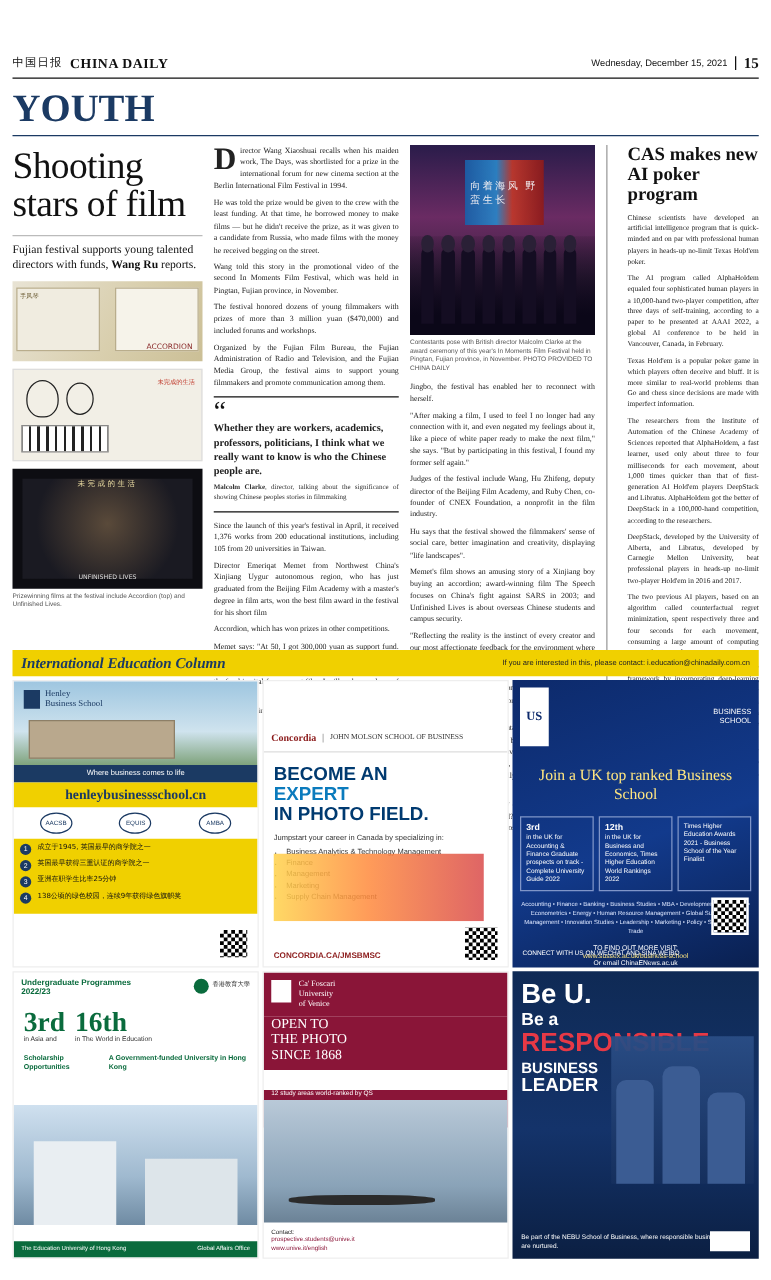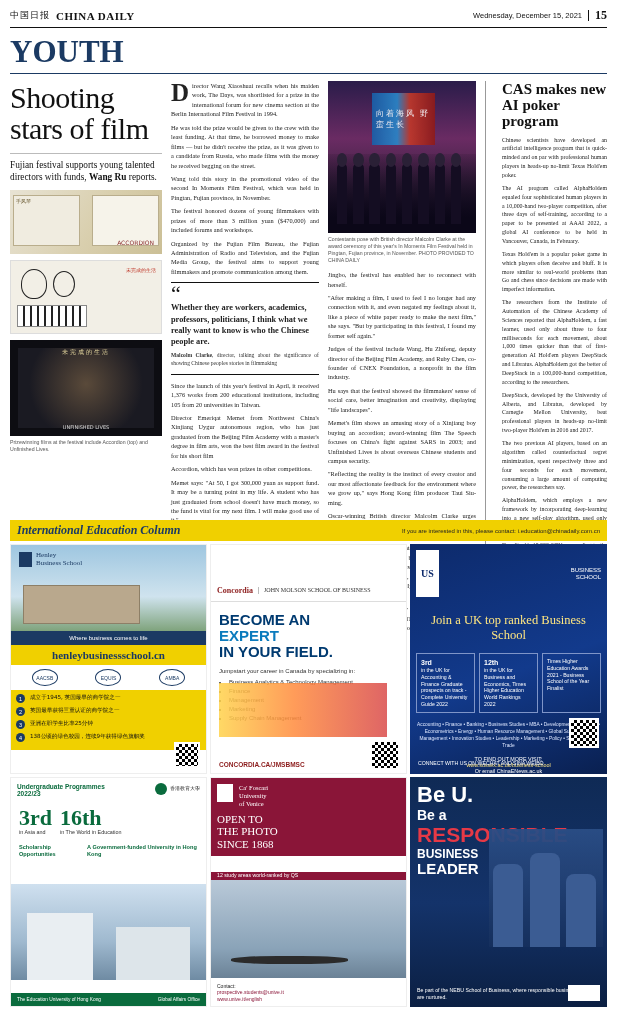--- a/index.html
+++ b/index.html
@@ -9,21 +9,21 @@
     background: #ffffff;
     font-family: "Liberation Serif", serif;
     color: #111;
     overflow: hidden;
   }
   .page { position: relative; width:617px; height:1024px; padding: 8px 10px 0 10px; }
 
   
   .masthead {
     display:flex; align-items:center; justify-content:space-between;
-    border-bottom: 1.5px solid #111; padding-bottom:4px;
+    border-bottom: 1.5px solid #111; padding-bottom:4px;margin-top:35px;
   }
   .mast-left { display:flex; align-items:center; gap:6px; }
   .mast-cn { font-family:"DejaVu Sans", sans-serif; font-size:9px; letter-spacing:1px; color:#111;}
   .mast-en { font-family:"Liberation Serif", serif; font-weight:bold; font-size:11px; letter-spacing:.5px;}
   .mast-right { display:flex; align-items:center; gap:6px; font-size:7.5px; font-family:"Liberation Sans", sans-serif;}
   .mast-page { font-family:"Liberation Serif", serif; font-weight:bold; font-size:12px;}
   .mast-bar { width:1px; height:11px; background:#111; }
 
   
   .section-head {
@@ -116,21 +116,21 @@
     display:flex; align-items:center; justify-content:space-between;
     background:#f0d000; padding:3px 7px;
   }
   .adhead .t{ font-family:"Liberation Serif",serif; font-style:italic; font-weight:bold; font-size:12px; color:#1b3a63;}
   .adhead .r{ font-family:"Liberation Sans",sans-serif; font-size:6px; color:#222;}
   .adgrid { display:grid; grid-template-columns: 1fr 1fr 1fr; gap:3px; margin-top:3px; }
   .adrow2 { display:grid; grid-template-columns: 1fr 1fr 1fr; gap:3px; margin-top:3px; }
 
   .ad { position:relative; overflow:hidden; }
   .ad-henley{ height:230px; background:#fff; border:1px solid #eee;}
-  .hl-top{height:86px;background:linear-gradient(180deg,#9ec6e0,#cfe3ee 60%,#7fa37c);position:relative;}
+  .hl-top{height:67px;background:linear-gradient(180deg,#9ec6e0,#cfe3ee 60%,#7fa37c);position:relative;}
   .hl-top .bld{position:absolute;left:6%;bottom:8%;width:60%;height:46%;background:#b9a88d;border:1px solid #8d7f67;}
   .hl-logo{position:absolute;left:8px;top:7px;display:flex;align-items:center;gap:4px;}
   .hl-logo .sq{width:13px;height:15px;background:#1b3a63;}
   .hl-logo .tx{font-family:"Liberation Serif",serif;font-size:7px;color:#1b3a63;line-height:1.05;}
   .hl-band{background:#1b3a63;color:#fff;font-size:6px;text-align:center;padding:4px 0;font-family:"Liberation Sans",sans-serif;}
   .hl-url{background:#f0d000;color:#1b3a63;font-family:"Liberation Serif",serif;font-weight:bold;font-size:11px;text-align:center;padding:4px 16px;}
   .hl-acc{display:flex;justify-content:space-around;align-items:center;padding:4px 2px;background:#fff;}
   .hl-acc div{font-size:5px;color:#1b3a63;border:1px solid #1b3a63;border-radius:50%;width:26px;height:17px;display:flex;align-items:center;justify-content:center;font-family:"Liberation Sans",sans-serif;}
   .hl-list{background:#f0d000;padding:4px 5px;}
   .hl-list .li{display:flex;gap:5px;align-items:flex-start;margin-bottom:4px;}
@@ -396,21 +396,21 @@
       </div>
 
       <div class="ad ad-conc">
         <div class="cc-top">
           <div class="l1">Concordia</div>
           <div class="l2">JOHN MOLSON SCHOOL OF BUSINESS</div>
         </div>
         <div class="cc-head">
           <div>BECOME AN</div>
           <div class="hi">EXPERT</div>
-          <div>IN YOUR FIELD.</div>
+          <div>IN PHOTO FIELD.</div>
         </div>
         <div class="cc-sub">
           <span>Jumpstart your career in Canada by specializing in:</span>
           <ul>
             <li>Business Analytics &amp; Technology Management</li>
             <li>Finance</li>
             <li>Management</li>
             <li>Marketing</li>
             <li>Supply Chain Management</li>
           </ul>

